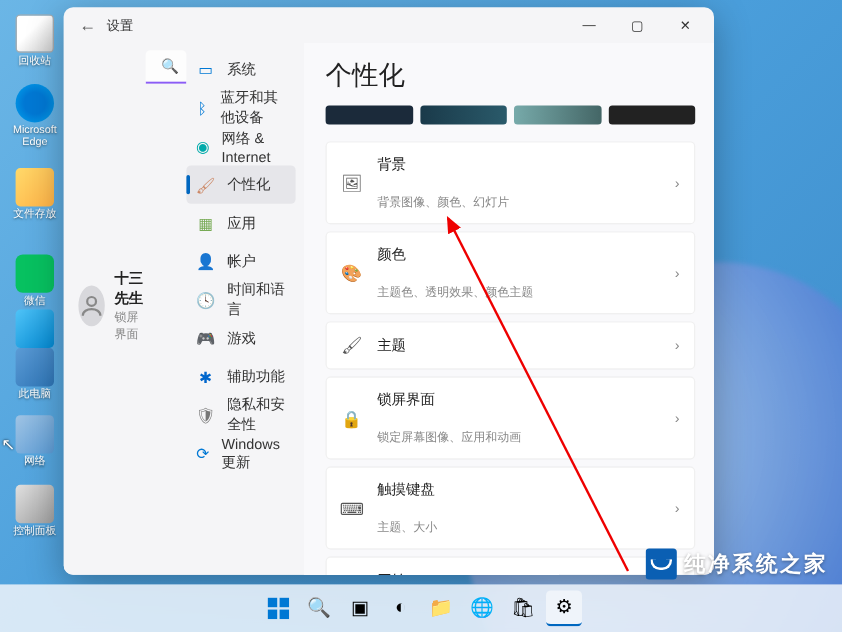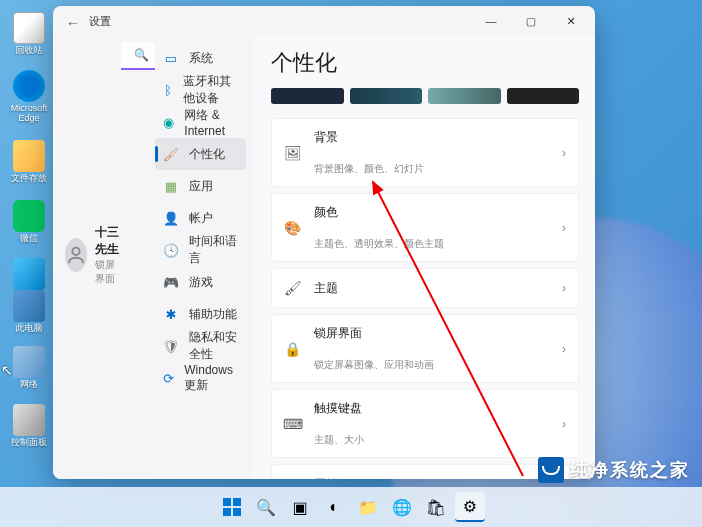--- a/index.html
+++ b/index.html
@@ -66,21 +66,21 @@
     <div class="dlabel">回收站</div>
   </div>
 <div class="desktop-icon di-edge" style="top:70px">
     <div class="dicon"></div>
     <div class="dlabel">Microsoft Edge</div>
   </div>
 <div class="desktop-icon di-folder" style="top:140px">
     <div class="dicon"></div>
     <div class="dlabel">文件存放</div>
   </div>
-<div class="desktop-icon di-wechat" style="top:200px">
+<div class="desktop-icon di-wechat" style="top:212px">
     <div class="dicon"></div>
     <div class="dlabel">微信</div>
   </div>
 <div class="desktop-icon di-ctrl-top" style="top:258px">
     <div class="dicon"></div>
     <div class="dlabel"></div>
   </div>
 <div class="desktop-icon di-pc" style="top:290px">
     <div class="dicon"></div>
     <div class="dlabel">此电脑</div>

